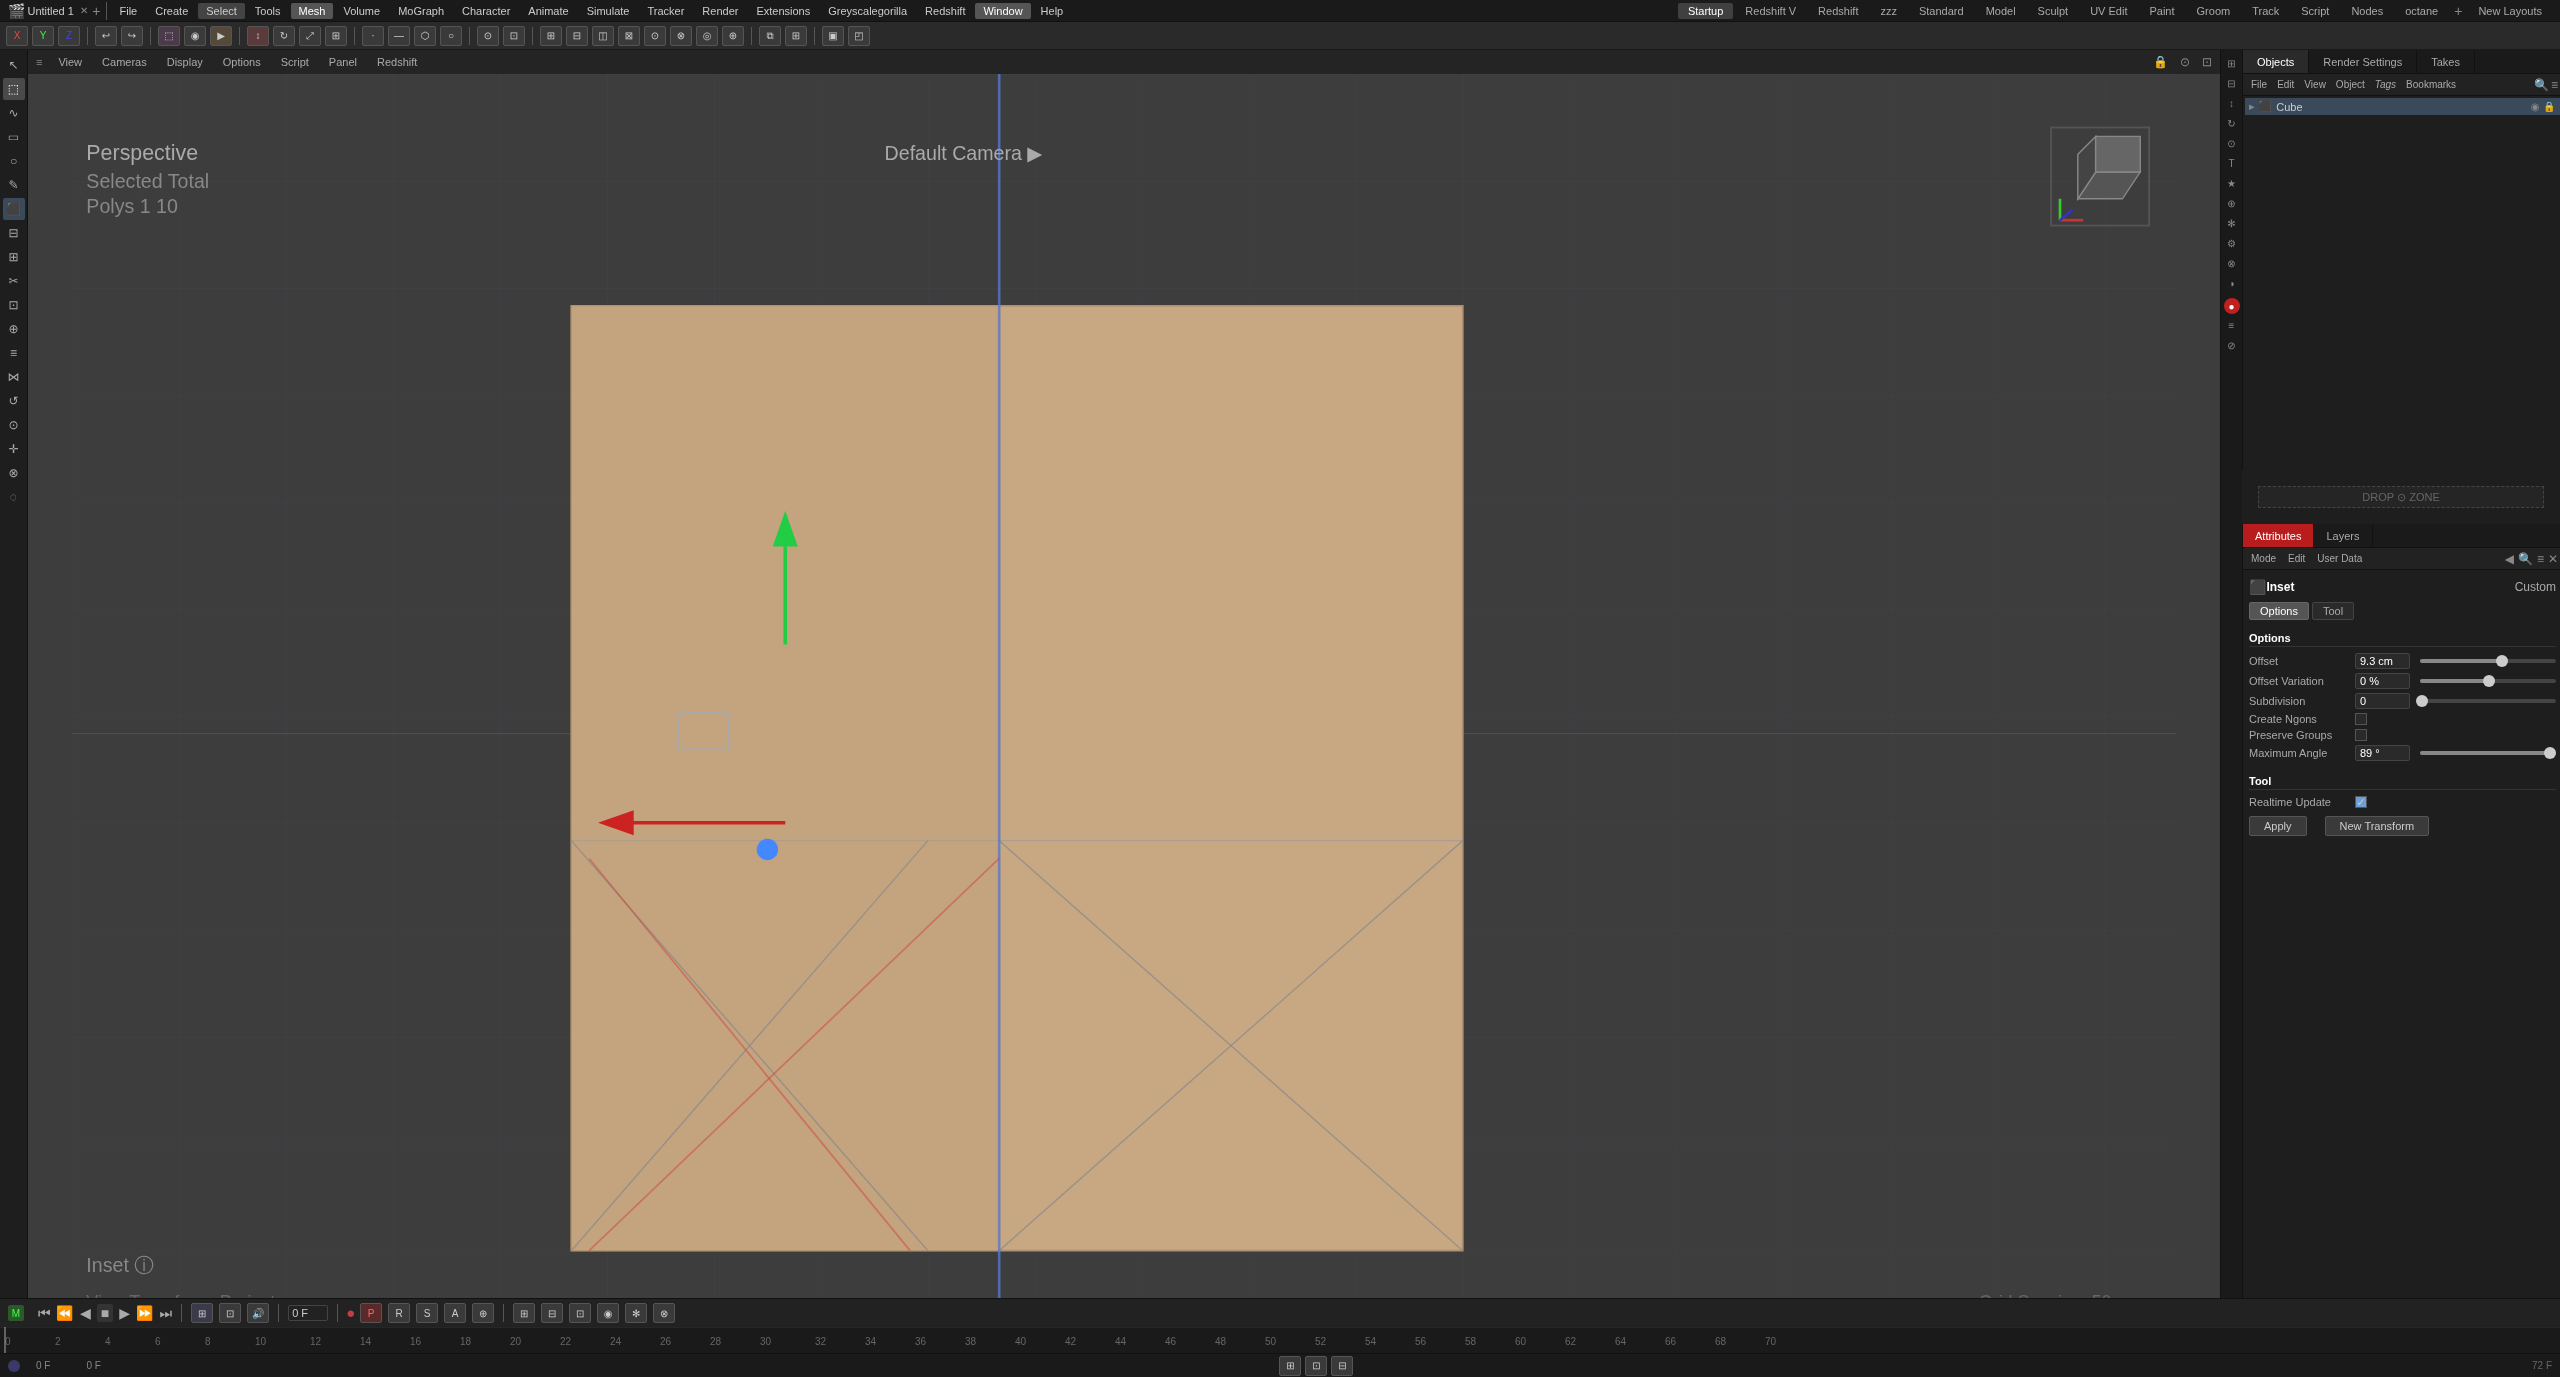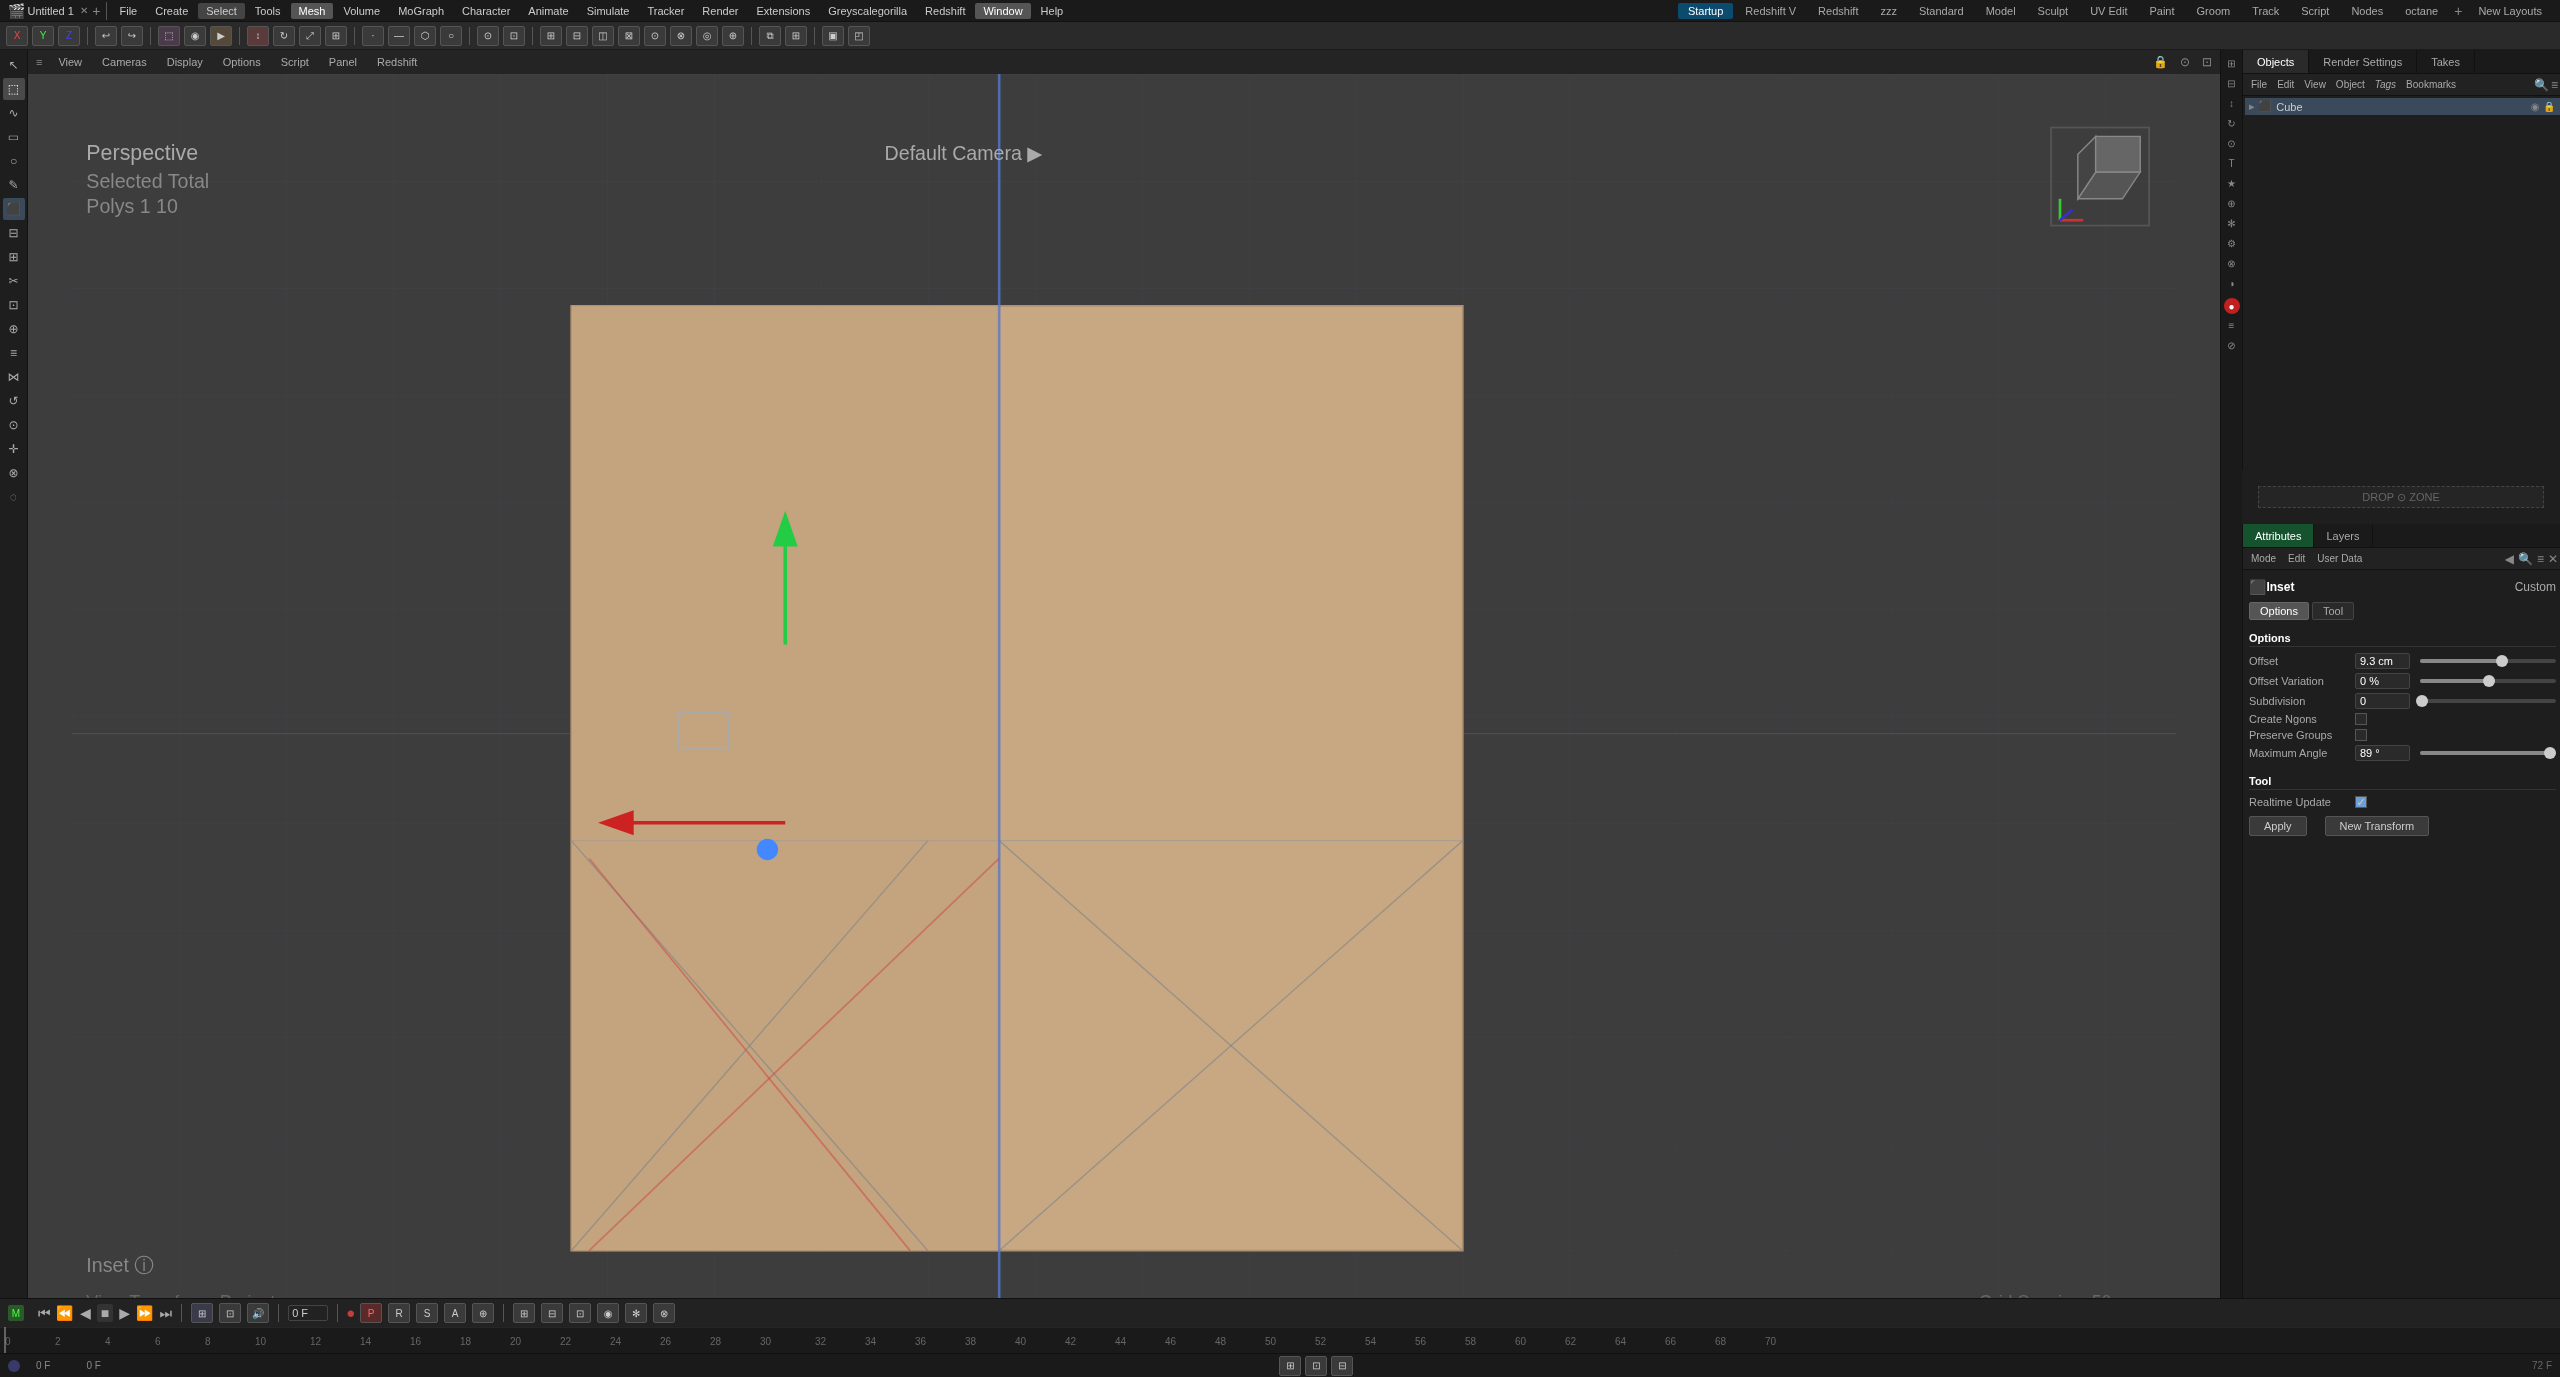--- a/index.html
+++ b/index.html
@@ -33,21 +33,21 @@
       white-space: nowrap;
     }
     .menu-item.active { background: #444; }
     .mode-tab {
       padding: 2px 10px;
       font-size: 11px;
       color: #aaa;
       cursor: pointer;
       border-radius: 2px;
     }
-    .mode-tab.active { background: #0c4a6e; color: #fff; }
+    .mode-tab.active { background: #404040; color: #fff; }
 
     
     #toolbar-2 {
       width: 100%;
       height: 28px;
       background: #2a2a2a;
       display: flex;
       align-items: center;
       padding: 0 6px;
       gap: 4px;
@@ -222,21 +222,21 @@
     .attr-tab {
       padding: 2px 12px;
       font-size: 11px;
       color: #aaa;
       cursor: pointer;
       border-right: 1px solid #111;
       height: 100%;
       display: flex;
       align-items: center;
     }
-    .attr-tab.active { background: #14532d; color: #fff; }
+    .attr-tab.active { background: #b91c1c; color: #fff; }
 
     #attr-toolbar {
       height: 22px;
       background: #222;
       display: flex;
       align-items: center;
       padding: 0 4px;
       gap: 4px;
       border-bottom: 1px solid #111;
     }

